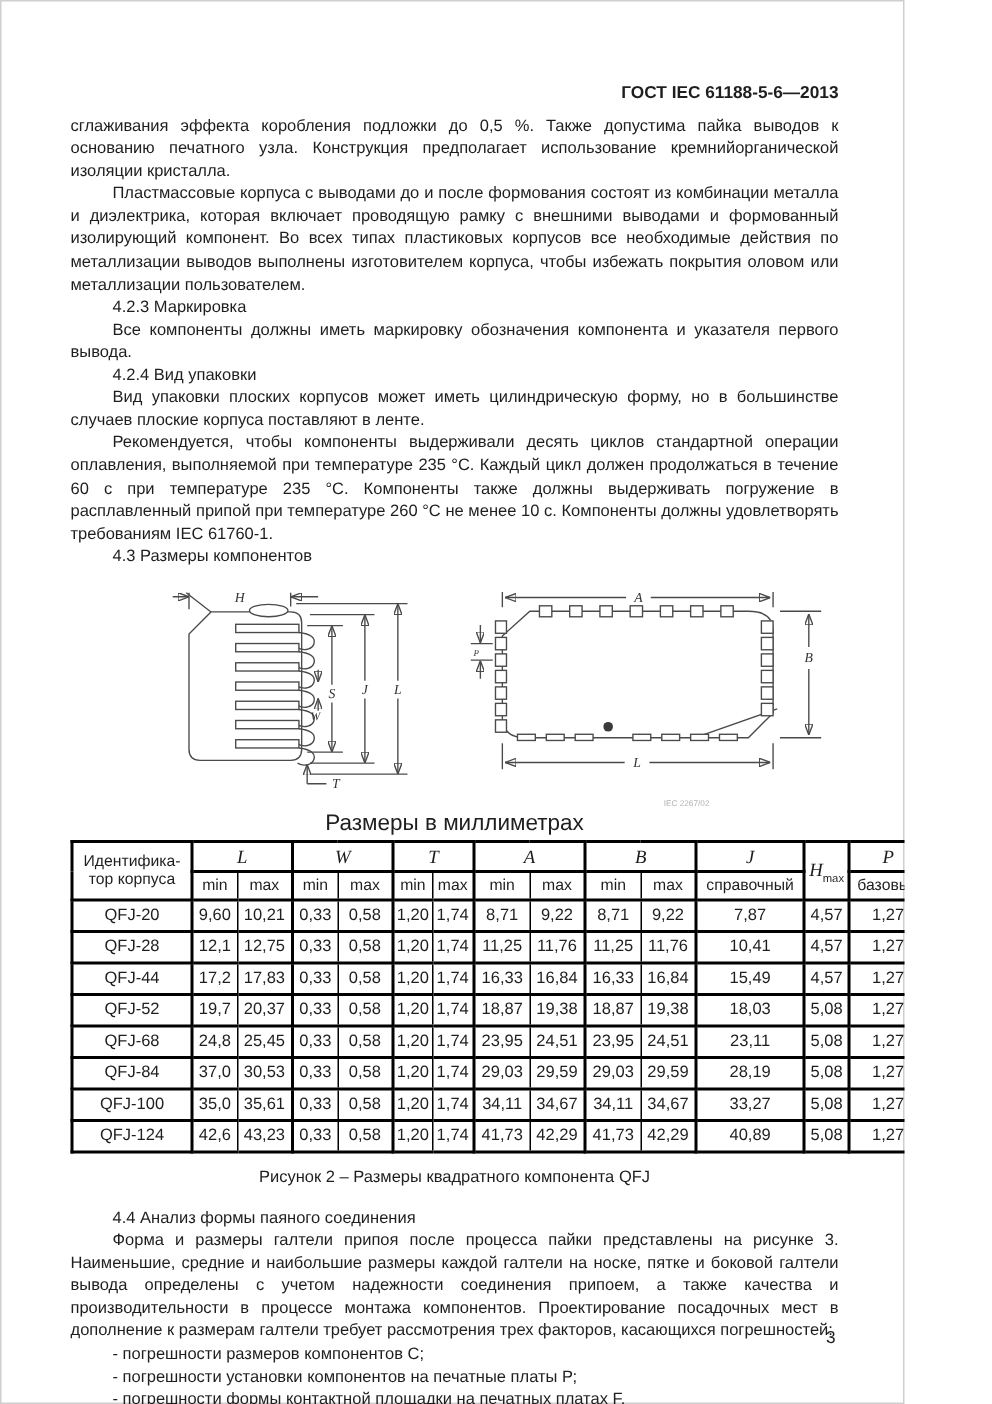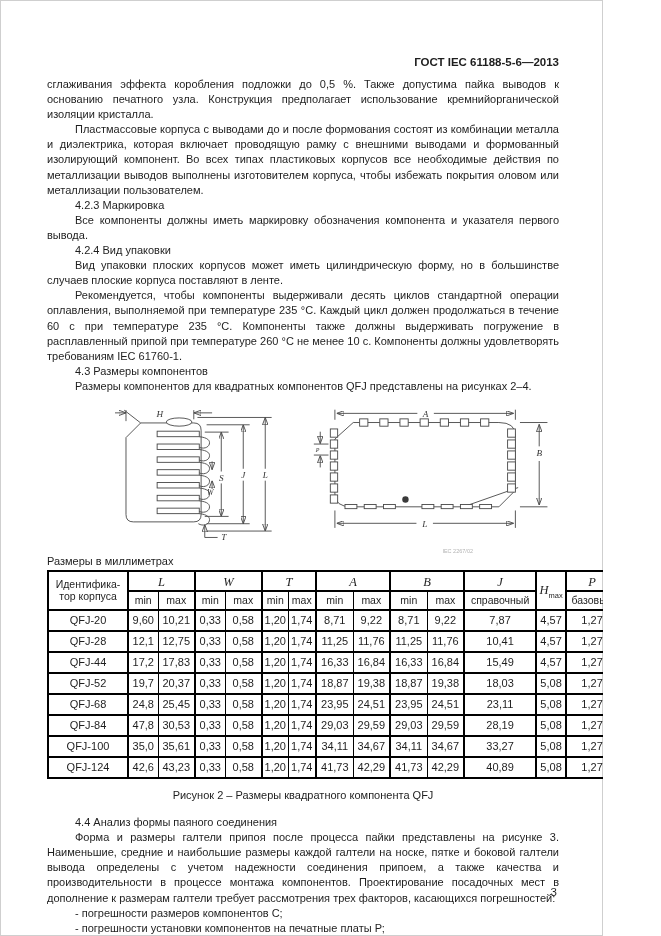--- a/index.html
+++ b/index.html
@@ -10,21 +10,21 @@
     color:#1e1e1e;
   }
   .hdr{margin:56px 44px 9px 47px;text-align:right;font-weight:bold;font-size:11.5px;}
   .content{margin:0 44px 0 47px;}
   .content p{margin:0;font-size:11px;line-height:15.1px;}
   .just{text-align:justify;}
   .ind{text-indent:28px;}
   .h{font-weight:normal;text-indent:28px;}
   .fig-row{display:flex;align-items:flex-start;gap:18px;margin:8px 0 0 68px;}
   .iec-note{text-align:right;padding-right:86px;font-size:5.5px;color:#b3b3b3;line-height:6px;margin-top:-4px;}
-  .units{text-align:left;font-size:11px;margin:1px 0 3px 0;}
+  .units{text-align:center;font-size:15px;margin:1px 0 3px 0;}
   table.dim{border-collapse:collapse;border:2px solid #d946ef;table-layout:fixed;width:570px;}
   table.dim th,table.dim td{border:2px solid #000;text-align:center;vertical-align:middle;padding:0;font-weight:normal;}
   table.dim td{font-size:11px;height:19px;}
   th.idh{font-size:10.5px;line-height:12px;}
   .letter{font-family:"Liberation Serif","DejaVu Serif",serif;font-style:italic;font-size:12.5px;}
   .subh{font-size:10.5px;height:16px;}
   tr.lrow th{height:17px;}
   .thin-r{border-right-width:1px !important;}
   .thin-l{border-left-width:1px !important;}
   sub.hsub{font-size:7.5px;}
@@ -47,21 +47,20 @@
 
   <div class="content">
     <p class="just">сглаживания эффекта коробления подложки до 0,5 %. Также допустима пайка выводов к основанию печатного узла. Конструкция предполагает использование кремнийорганической изоляции кристалла.</p>
     <p class="just ind">Пластмассовые корпуса с выводами до и после формования состоят из комбинации металла и диэлектрика, которая включает проводящую рамку с внешними выводами и формованный изолирующий компонент. Во всех типах пластиковых корпусов все необходимые действия по металлизации выводов выполнены изготовителем корпуса, чтобы избежать покрытия оловом или металлизации пользователем.</p>
     <p class="h">4.2.3 Маркировка</p>
     <p class="just ind">Все компоненты должны иметь маркировку обозначения компонента и указателя первого вывода.</p>
     <p class="h">4.2.4 Вид упаковки</p>
     <p class="just ind">Вид упаковки плоских корпусов может иметь цилиндрическую форму, но в большинстве случаев плоские корпуса поставляют в ленте.</p>
     <p class="just ind">Рекомендуется, чтобы компоненты выдерживали десять циклов стандартной операции оплавления, выполняемой при температуре 235 °С. Каждый цикл должен продолжаться в течение 60 с при температуре 235 °С. Компоненты также должны выдерживать погружение в расплавленный припой при температуре 260 °С не менее 10 с. Компоненты должны удовлетворять требованиям IEC 61760-1.</p>
     <p class="h">4.3 Размеры компонентов</p>
-    <p class="just ind">Размеры компонентов для квадратных компонентов QFJ представлены на рисунках 2–4.</p>
 
     <div class="fig-row">
 
       <svg width="195" height="150" viewBox="0 0 195 150">
         <defs>
           <marker id="ar-a" markerWidth="8" markerHeight="6" refX="8" refY="3" orient="auto" markerUnits="userSpaceOnUse">
             <path d="M0,0 L8,3 L0,6 Z" fill="#4a4a4a" stroke="none"></path>
           </marker>
         </defs>
         <path class="body" d="M 28,16 H 86 Q 94,16 94,24 V 116 Q 94,124 86,124 H 20 Q 12,124 12,116 V 32 Z"></path>
@@ -307,21 +306,21 @@
             <td class="thin-r">23,95</td>
             <td class="thin-l">24,51</td>
             <td class="thin-r">23,95</td>
             <td class="thin-l">24,51</td>
             <td>23,11</td>
             <td>5,08</td>
             <td>1,27</td>
           </tr>
           <tr>
             <td>QFJ-84</td>
-            <td class="thin-r">47,8</td>
+            <td class="thin-r">37,0</td>
             <td class="thin-l">30,53</td>
             <td class="thin-r">0,33</td>
             <td class="thin-l">0,58</td>
             <td class="thin-r">1,20</td>
             <td class="thin-l">1,74</td>
             <td class="thin-r">29,03</td>
             <td class="thin-l">29,59</td>
             <td class="thin-r">29,03</td>
             <td class="thin-l">29,59</td>
             <td>28,19</td>

